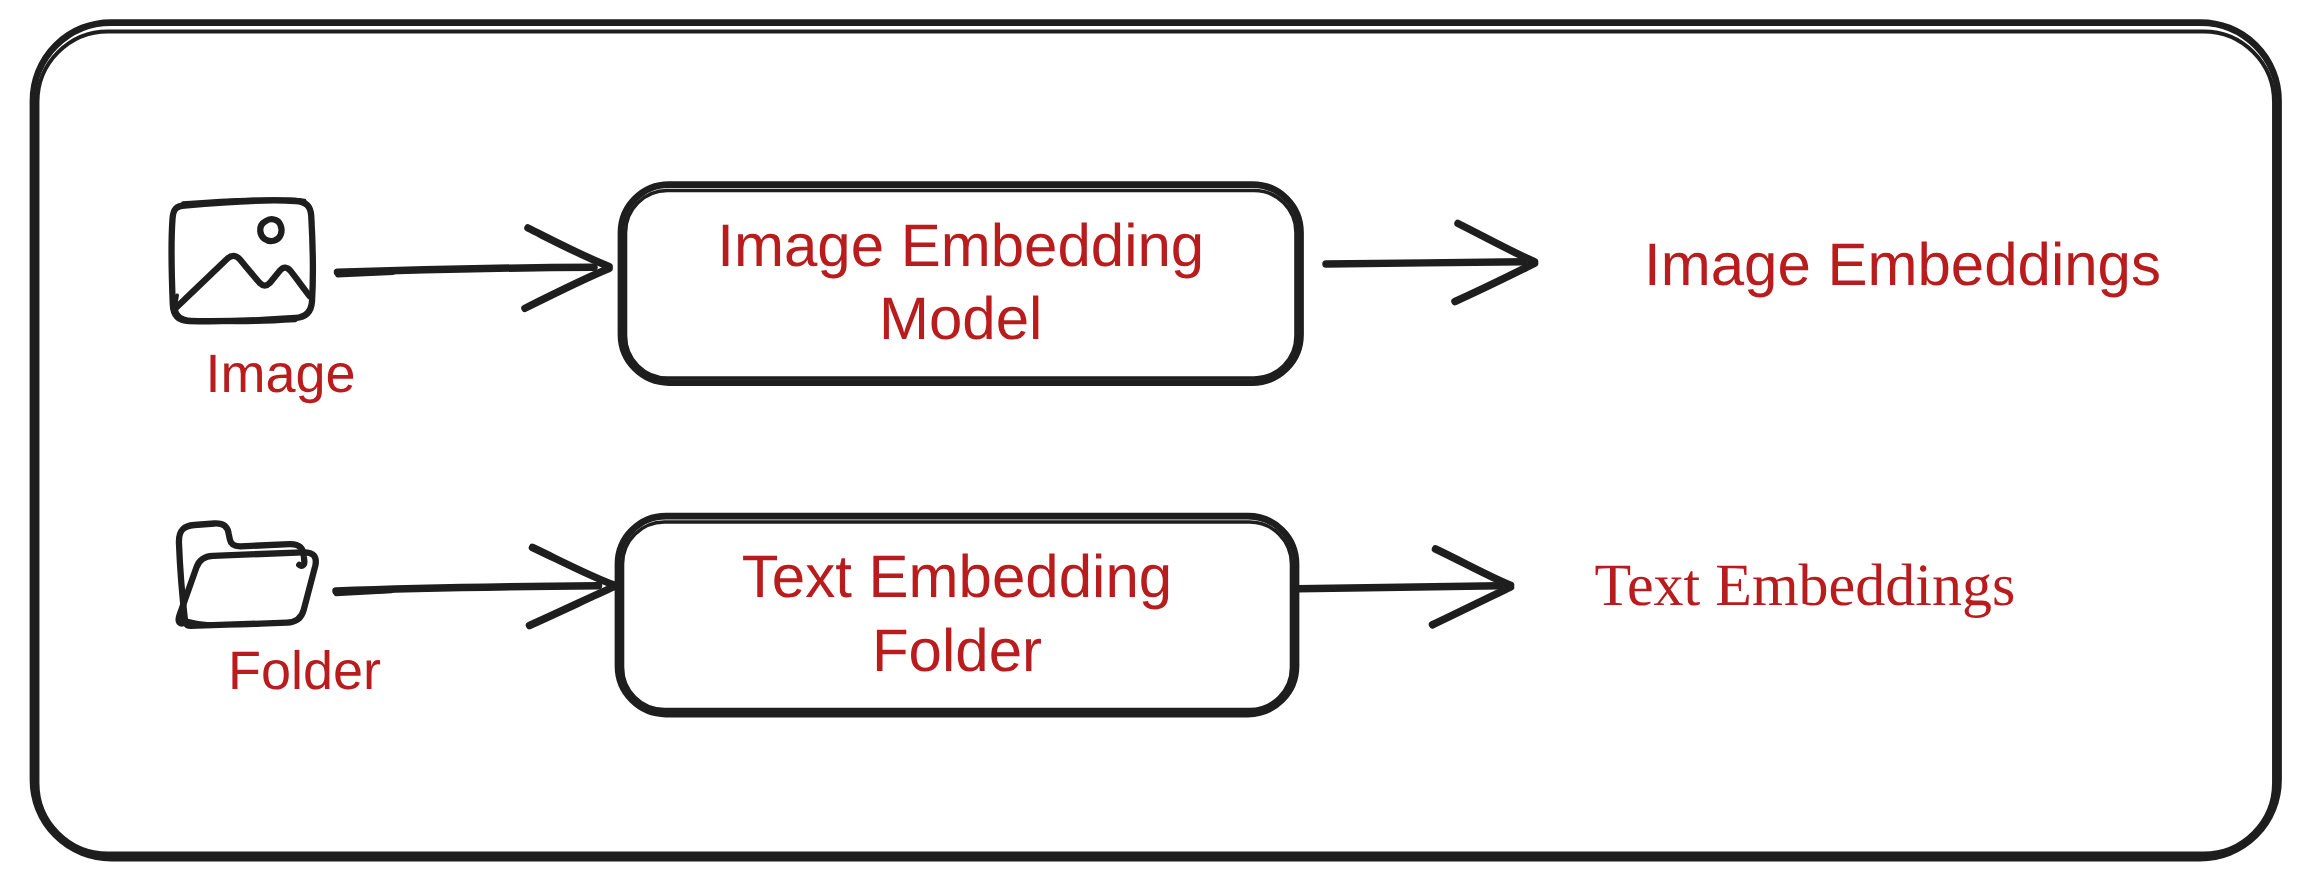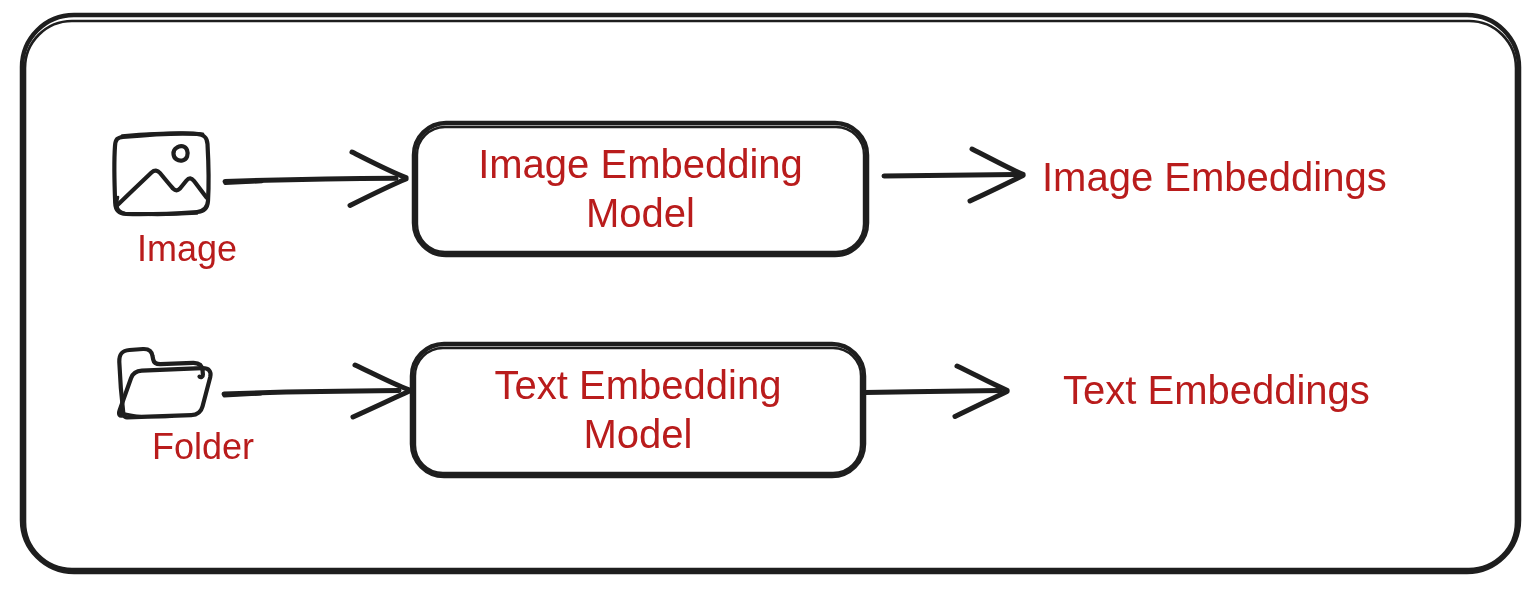--- a/index.html
+++ b/index.html
@@ -122,21 +122,21 @@
       <path d="M 865 392.5 C 910 392, 960 391, 1000 390.5"></path>
       <path d="M 957 366 C 974 374, 992 384, 1007 390.2"></path>
       <path d="M 955 416.5 C 973 408, 992 398.5, 1007 391.4"></path>
     </g>
   </svg>
 
   <div class="txt node-label" style="left:108px; top:229px; width:110px;">Image</div>
 
   <div class="txt box-label" style="left:458px; top:123px; width:365px; height:132px;">Image Embedding Model</div>
 
-  <div class="txt out-label" style="left:1042px; top:153px;">Image Embeddings</div>
+  <div class="txt out-label" style="left:1096px; top:153px;">Image Embeddings</div>
 
   <div class="txt node-label" style="left:124px; top:427px; width:110px;">Folder</div>
 
-  <div class="txt box-label" style="left:473px; top:344px; width:330px; height:132px;">Text Embedding Model</div>
+  <div class="txt box-label" style="left:473px; top:344px; width:330px; height:132px;">Text Embedding Folder</div>
 
-  <div class="txt out-label" style="left:1063px; top:366px;">Text Embeddings</div>
+  <div class="txt out-label" style="left:1063px; top:366px;font-family:Liberation Serif, serif;">Text Embeddings</div>
 
 </div>
 
 </body></html>

